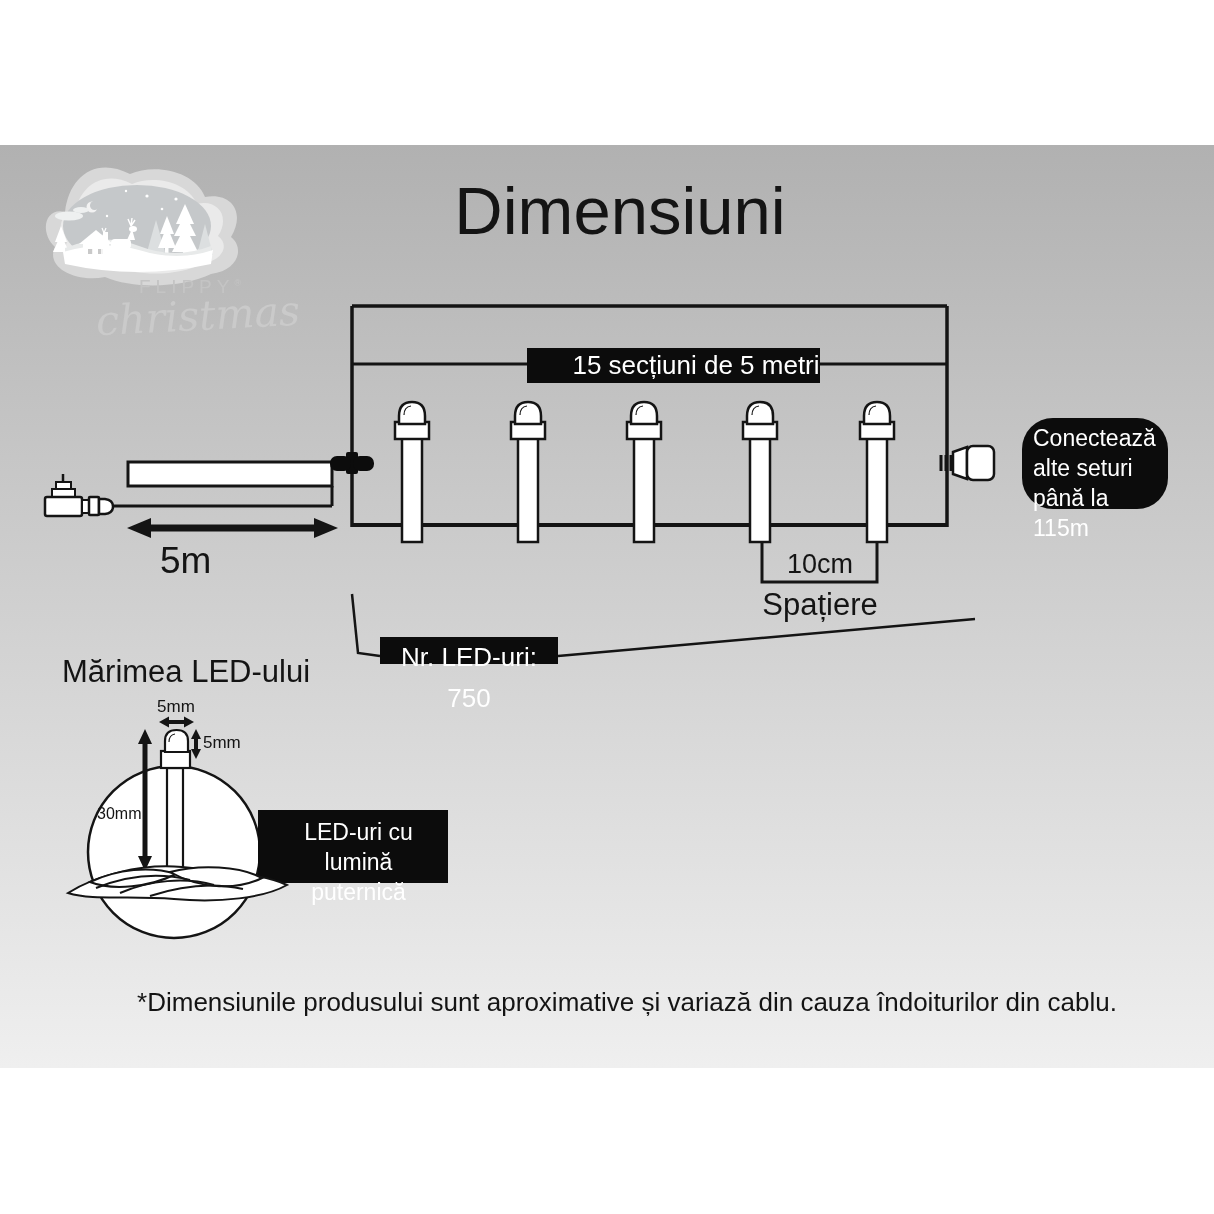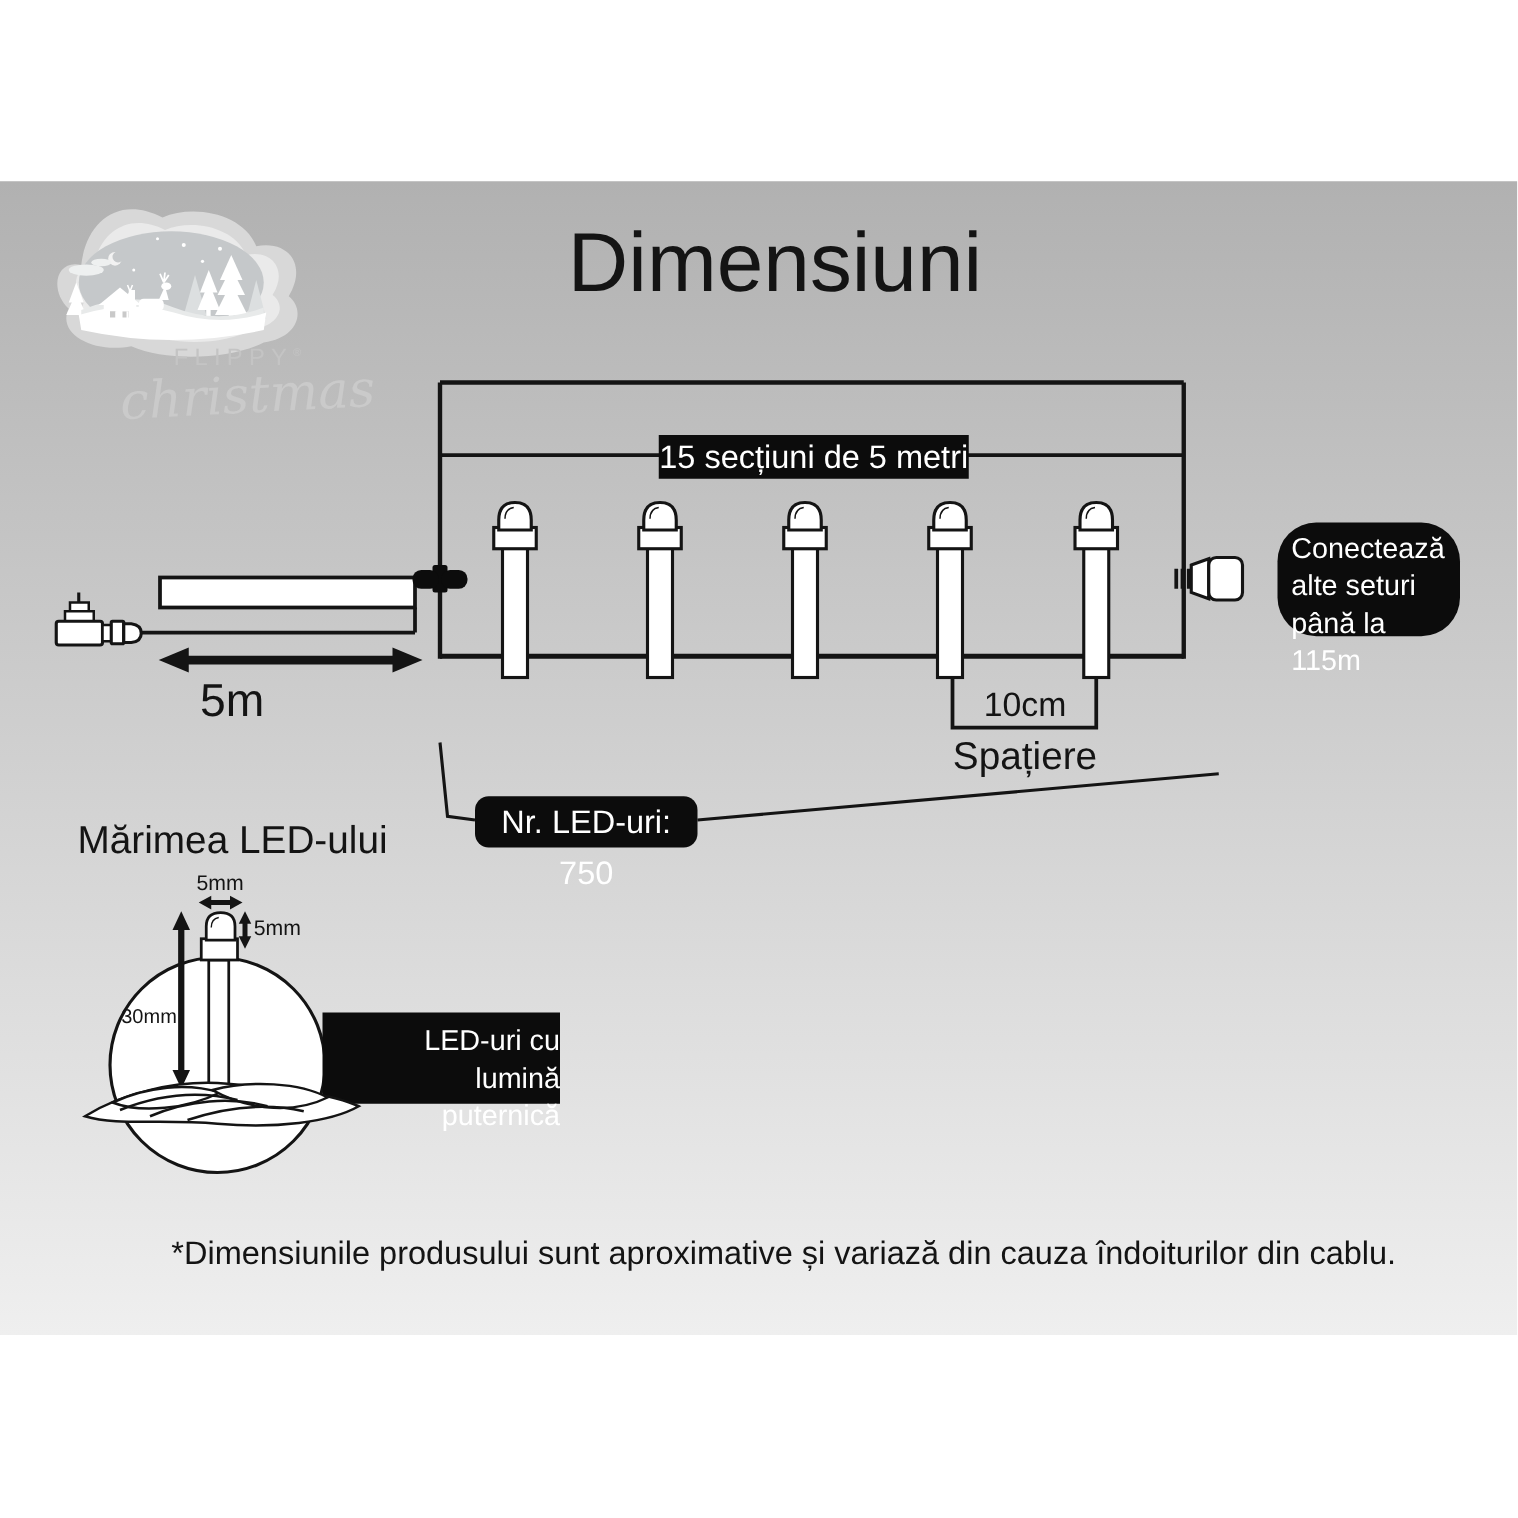--- a/index.html
+++ b/index.html
@@ -9,25 +9,25 @@
   html,body{margin:0;padding:0;background:#fff;}
   #canvas{position:relative;width:1214px;height:1214px;background:#ffffff;overflow:hidden;
           font-family:"Liberation Sans","DejaVu Sans",sans-serif;color:var(--ink);}
   #band{position:absolute;left:0;top:145px;width:1214px;height:923px;
         background:linear-gradient(to bottom,var(--bg_top),var(--bg_bottom));}
   .blackbox{position:absolute;background:var(--box_bg);color:var(--box_text);
             text-align:center;white-space:pre-line;z-index:4;}
   .plain{position:absolute;z-index:4;color:var(--ink);}
   #title{left:0;right:0;top:172px;text-align:center;font-size:67px;letter-spacing:0px;padding-left:26px;}
   #box75{left:573px;top:278px;width:142px;height:50px;line-height:50px;font-size:31px;}
-  #box15{left:527px;top:348px;width:248px;height:35px;line-height:35px;font-size:26px;}
+  #box15{left:527px;top:348px;width:248px;height:35px;line-height:35px;font-size:26px;padding-left:45px;}
   #boxconn{left:1022px;top:418px;width:146px;height:91px;text-align:left;
            padding:5px 0 0 11px;font-size:23px;line-height:30px;box-sizing:border-box;border-radius:31px;}
-  #boxnr{left:380px;top:637px;width:178px;height:41px;line-height:41px;font-size:26px;border-radius:11px;}
-  #boxled{left:258px;top:810px;width:190px;height:73px;text-align:right;
+  #boxnr{left:380px;top:637px;width:178px;height:27px;line-height:41px;font-size:26px;}
+  #boxled{left:258px;top:810px;width:190px;height:73px;text-align:center;
           padding:7px 0 0 11px;font-size:23px;line-height:30px;box-sizing:border-box;z-index:5;}
   #lbl5m{left:160px;top:540px;width:140px;text-align:left;font-size:37px;}
   #lbl10cm{left:770px;top:549px;width:100px;text-align:center;font-size:27px;}
   #lblspatiere{left:750px;top:587px;width:140px;text-align:center;font-size:31px;}
   #lblmarimea{left:62px;top:654px;font-size:31px;}
   #lbl5mmw{left:146px;top:697px;width:60px;text-align:center;font-size:17px;z-index:6;}
   #lbl5mmh{left:203px;top:733px;font-size:17px;z-index:6;}
   #lbl30mm{left:97px;top:805px;font-size:16px;z-index:6;}
   #disclaimer{left:0;right:0;top:987px;text-align:center;font-size:26px;margin-left:40px;}
   #logo-flippy{left:139px;top:276px;font-size:19px;letter-spacing:5px;color:var(--logo_text);z-index:3;}

